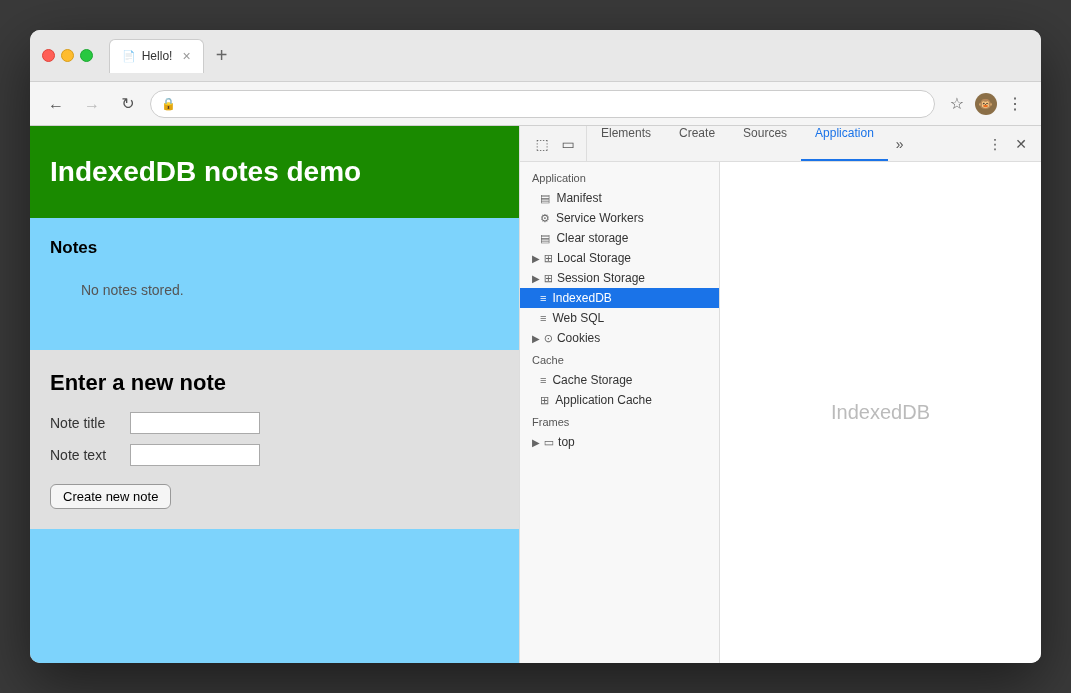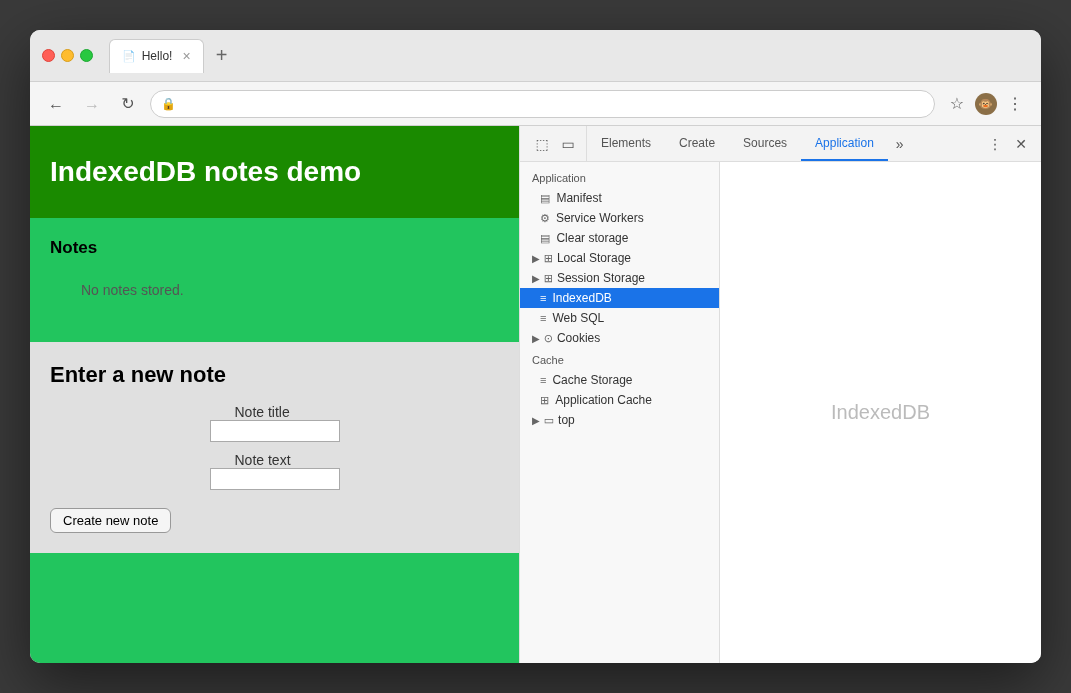--- a/index.html
+++ b/index.html
@@ -147,21 +147,21 @@
     
     .main-area {
       display: flex;
       flex: 1;
       overflow: hidden;
     }
 
     
     .webpage {
       width: 490px;
-      background: #22c55e;
+      background: #7dd3fc;
       overflow-y: auto;
       border-right: 1px solid #ddd;
       flex-shrink: 0;
     }
     .page-header {
       background: #1a8a00;
       padding: 30px 20px;
     }
     .page-title {
       color: white;
@@ -178,33 +178,32 @@
     }
     .no-notes {
       color: #555;
       font-size: 14px;
       padding: 8px 0 16px 0;
       margin-left: 31px;
     }
     .divider-section {
       background: #e0e0e0;
       padding: 20px;
-      margin-top: 8px;
+      margin-top: 16px;
     }
     .form-title {
       font-size: 22px;
       font-weight: bold;
       margin-bottom: 16px;
     }
     .form-row {
       display: flex;
       align-items: center;
       margin-bottom: 10px;
       font-size: 14px;
-      flex-direction: column;
     }
     .form-label {
       width: 80px;
       color: #333;
     }
     .form-input {
       width: 130px;
       height: 22px;
       border: 1px solid #aaa;
       background: white;
@@ -262,21 +261,21 @@
       display: flex;
       align-items: center;
       flex: 1;
       height: 100%;
       overflow: hidden;
     }
     .devtools-tab {
       padding: 0 14px;
       height: 100%;
       display: flex;
-      align-items: center;
+      align-items: flex-start;
       font-size: 12px;
       color: #555;
       cursor: pointer;
       border-bottom: 2px solid transparent;
       white-space: nowrap;
     }
     .devtools-tab.active {
       color: #1a73e8;
       border-bottom: 2px solid #1a73e8;
     }
@@ -503,20 +502,21 @@
           <div class="sidebar-section-header">Cache</div>
           <div class="sidebar-item">
             <span class="sidebar-item-icon">≡</span>
             <span class="sidebar-item-label">Cache Storage</span>
           </div>
           <div class="sidebar-item">
             <span class="sidebar-item-icon">⊞</span>
             <span class="sidebar-item-label">Application Cache</span>
           </div>
 
+          <div class="sidebar-section-header">Frames</div>
           <div class="sidebar-item-expandable">
             <span class="expand-arrow">▶</span>
             <span class="sidebar-item-icon">▭</span>
             <span class="sidebar-item-label">top</span>
           </div>
         </div>
 
         <div class="devtools-main">
           <span class="devtools-placeholder-text">IndexedDB</span>
         </div>

